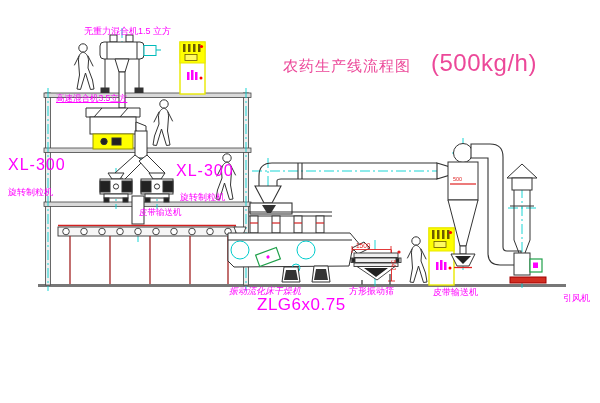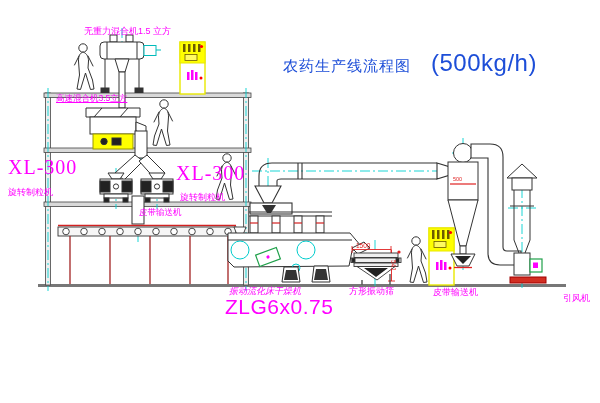--- a/index.html
+++ b/index.html
@@ -2,26 +2,26 @@
 <html><head>
 <meta charset="utf-8">
 <style>
   html,body{margin:0;padding:0;background:#fff;}
   #canvas{position:relative;width:600px;height:403px;background:#ffffff;overflow:hidden;
           font-family:"Liberation Sans",sans-serif;}
   #drawing{position:absolute;left:0;top:0;}
   .label{position:absolute;white-space:nowrap;line-height:1;color:#ff00ff;}
   .lbl-sm{font-size:9px;}
   .lbl-xs{font-size:8.5px;}
-  .lbl-model{font-size:21px;letter-spacing:0.5px;}
-  .lbl-xl{font-size:20px;letter-spacing:1px;font-family:Liberation Serif, serif;}
+  .lbl-model{font-size:17px;letter-spacing:0.5px;margin-left:32px;}
+  .lbl-xl{font-size:16px;letter-spacing:1px;}
   .dim{color:#e02222;font-size:6.5px;}
   .dim-v{transform:rotate(90deg);transform-origin:left top;}
   .dim-tiny{font-size:5.5px;}
-  #title{position:absolute;left:283px;top:49px;display:flex;align-items:baseline;color:#1d4ed8;}
+  #title{position:absolute;left:283px;top:49px;display:flex;align-items:baseline;color:#ec4899;}
   #title .t-cn{font-size:15px;letter-spacing:1px;}
   #title .t-cap{font-size:24px;margin-left:20px;letter-spacing:0.5px;}
 </style>
 </head>
 <body>
 
 <div id="canvas">
 
 <svg id="drawing" width="600" height="403" viewBox="0 0 600 403">
   <defs>

